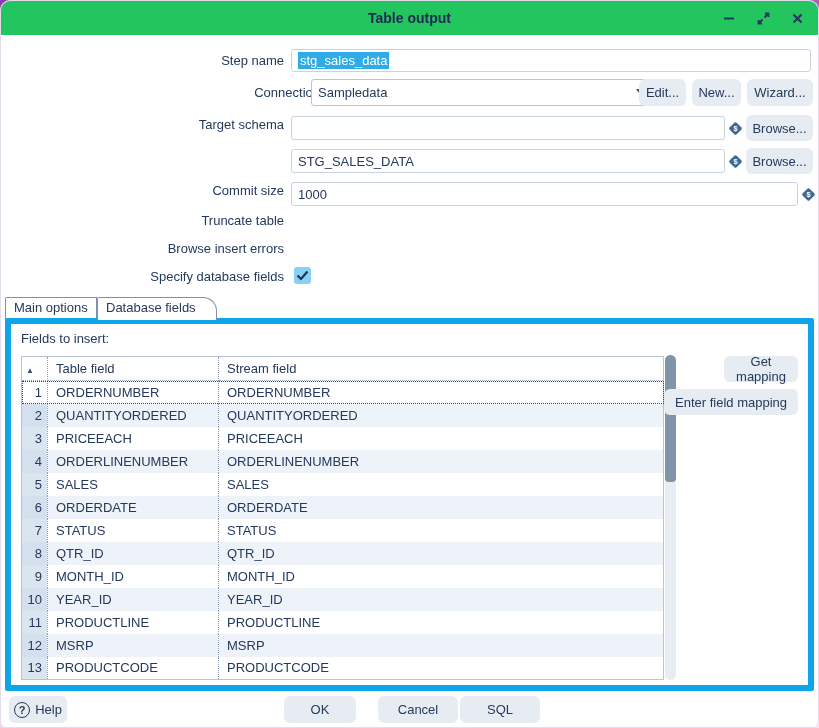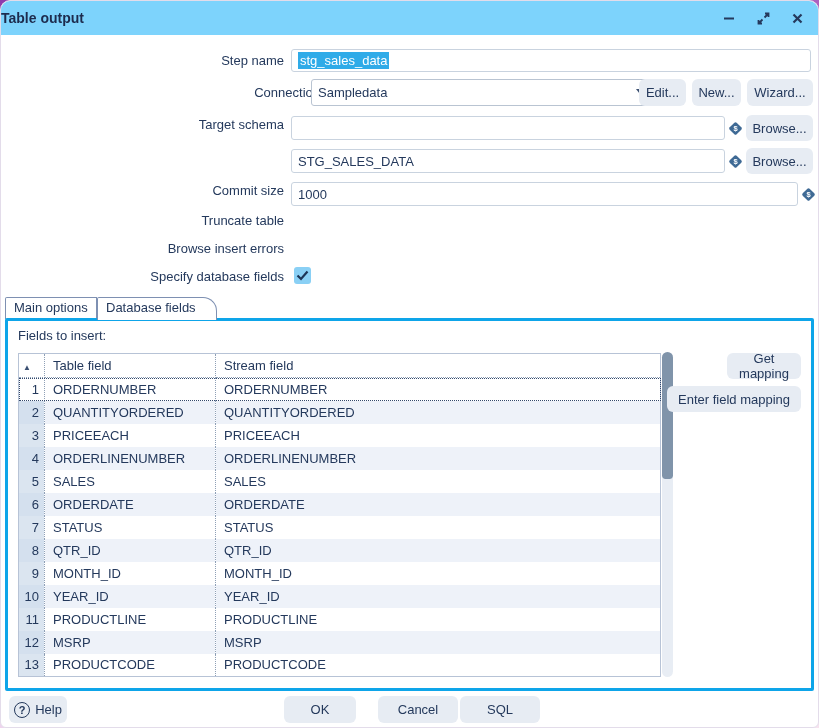--- a/index.html
+++ b/index.html
@@ -10,22 +10,22 @@
     position:relative; overflow:hidden;
   }
   .window {
     position:absolute; inset:0;
     background:#ffffff;
     border:1px solid #e3dcea;
     border-radius:10px 10px 6px 6px;
     overflow:hidden;
   }
   .titlebar {
-    height:34px; background:#7dd3fc;
-    display:flex; align-items:center; justify-content:flex-start;
+    height:34px; background:#22c55e;
+    display:flex; align-items:center; justify-content:center;
     position:relative;
   }
   .title { font-size:14px; font-weight:bold; color:#1d2c4e; }
   .win-controls { position:absolute; right:14px; top:0; height:34px; display:flex; align-items:center; gap:20px; }
   .win-btn { width:14px; height:14px; display:flex; align-items:center; justify-content:center; cursor:pointer; }
   .win-btn svg { stroke:#25395c; stroke-width:1.8; fill:none; }
 
   .form-area { position:absolute; left:0; right:0; top:34px; height:262px; }
   .flabel {
     position:absolute; left:0; width:283px; text-align:right;
@@ -56,21 +56,21 @@
     background:#ffffff; font-size:13px; color:#24395c;
     display:flex; align-items:flex-start; padding:2px 8px 0 8px; cursor:pointer;
   }
   .tab.inactive { left:4px; width:92px; border-radius:2px 0 0 0; z-index:1; }
   .tab.active {
     left:96px; width:120px; z-index:3; height:23px;
     border-radius:2px 14px 0 0; background:#fff;
   }
   .panel {
     position:absolute; left:4px; right:4px; top:317px; height:373px;
-    border:3px solid #0ea5e9; border-radius:2px; background:#fff; z-index:2;
+    border:6px solid #0ea5e9; border-radius:2px; background:#fff; z-index:2;
   }
   .panel-caption { position:absolute; left:10px; top:7px; font-size:13px; color:#24395c; }
 
   .ftable {
     position:absolute; left:10px; top:32px; width:643px; height:323px;
     border:1px solid #b7c3d6; border-collapse:collapse; table-layout:fixed;
     font-size:13px; color:#24395c; background:#fff;
   }
   .ftable th, .ftable td {
     height:23px; padding:0 0 0 8px; text-align:left; font-weight:normal;

